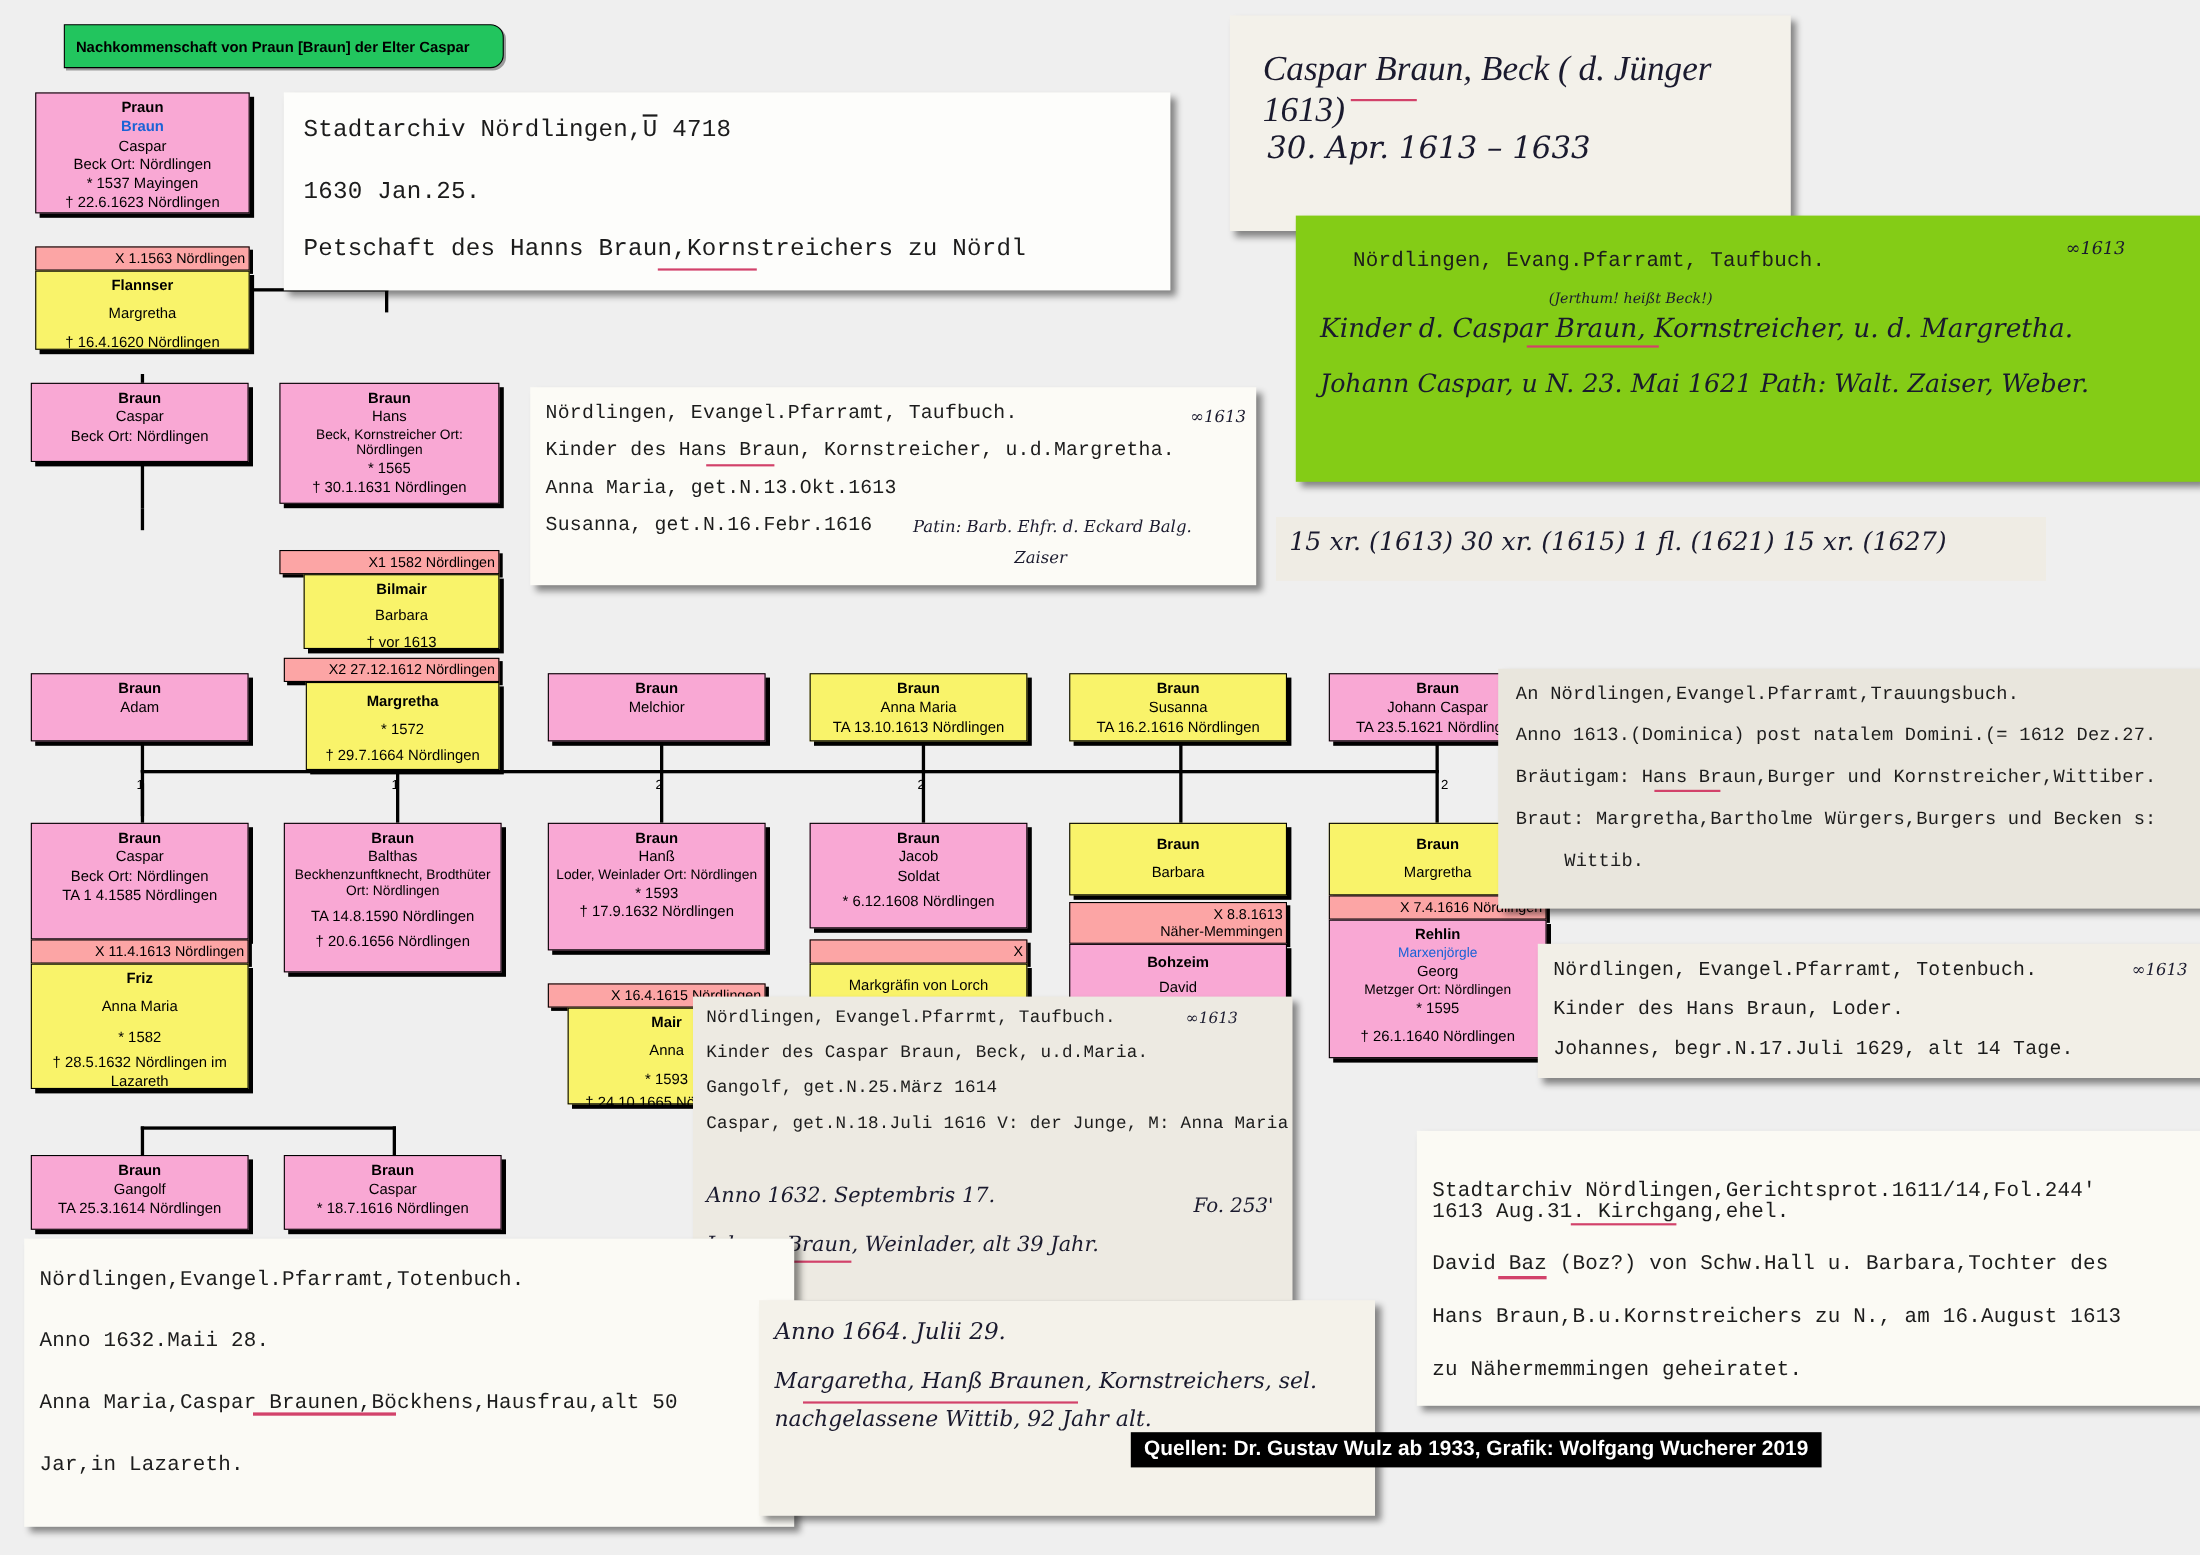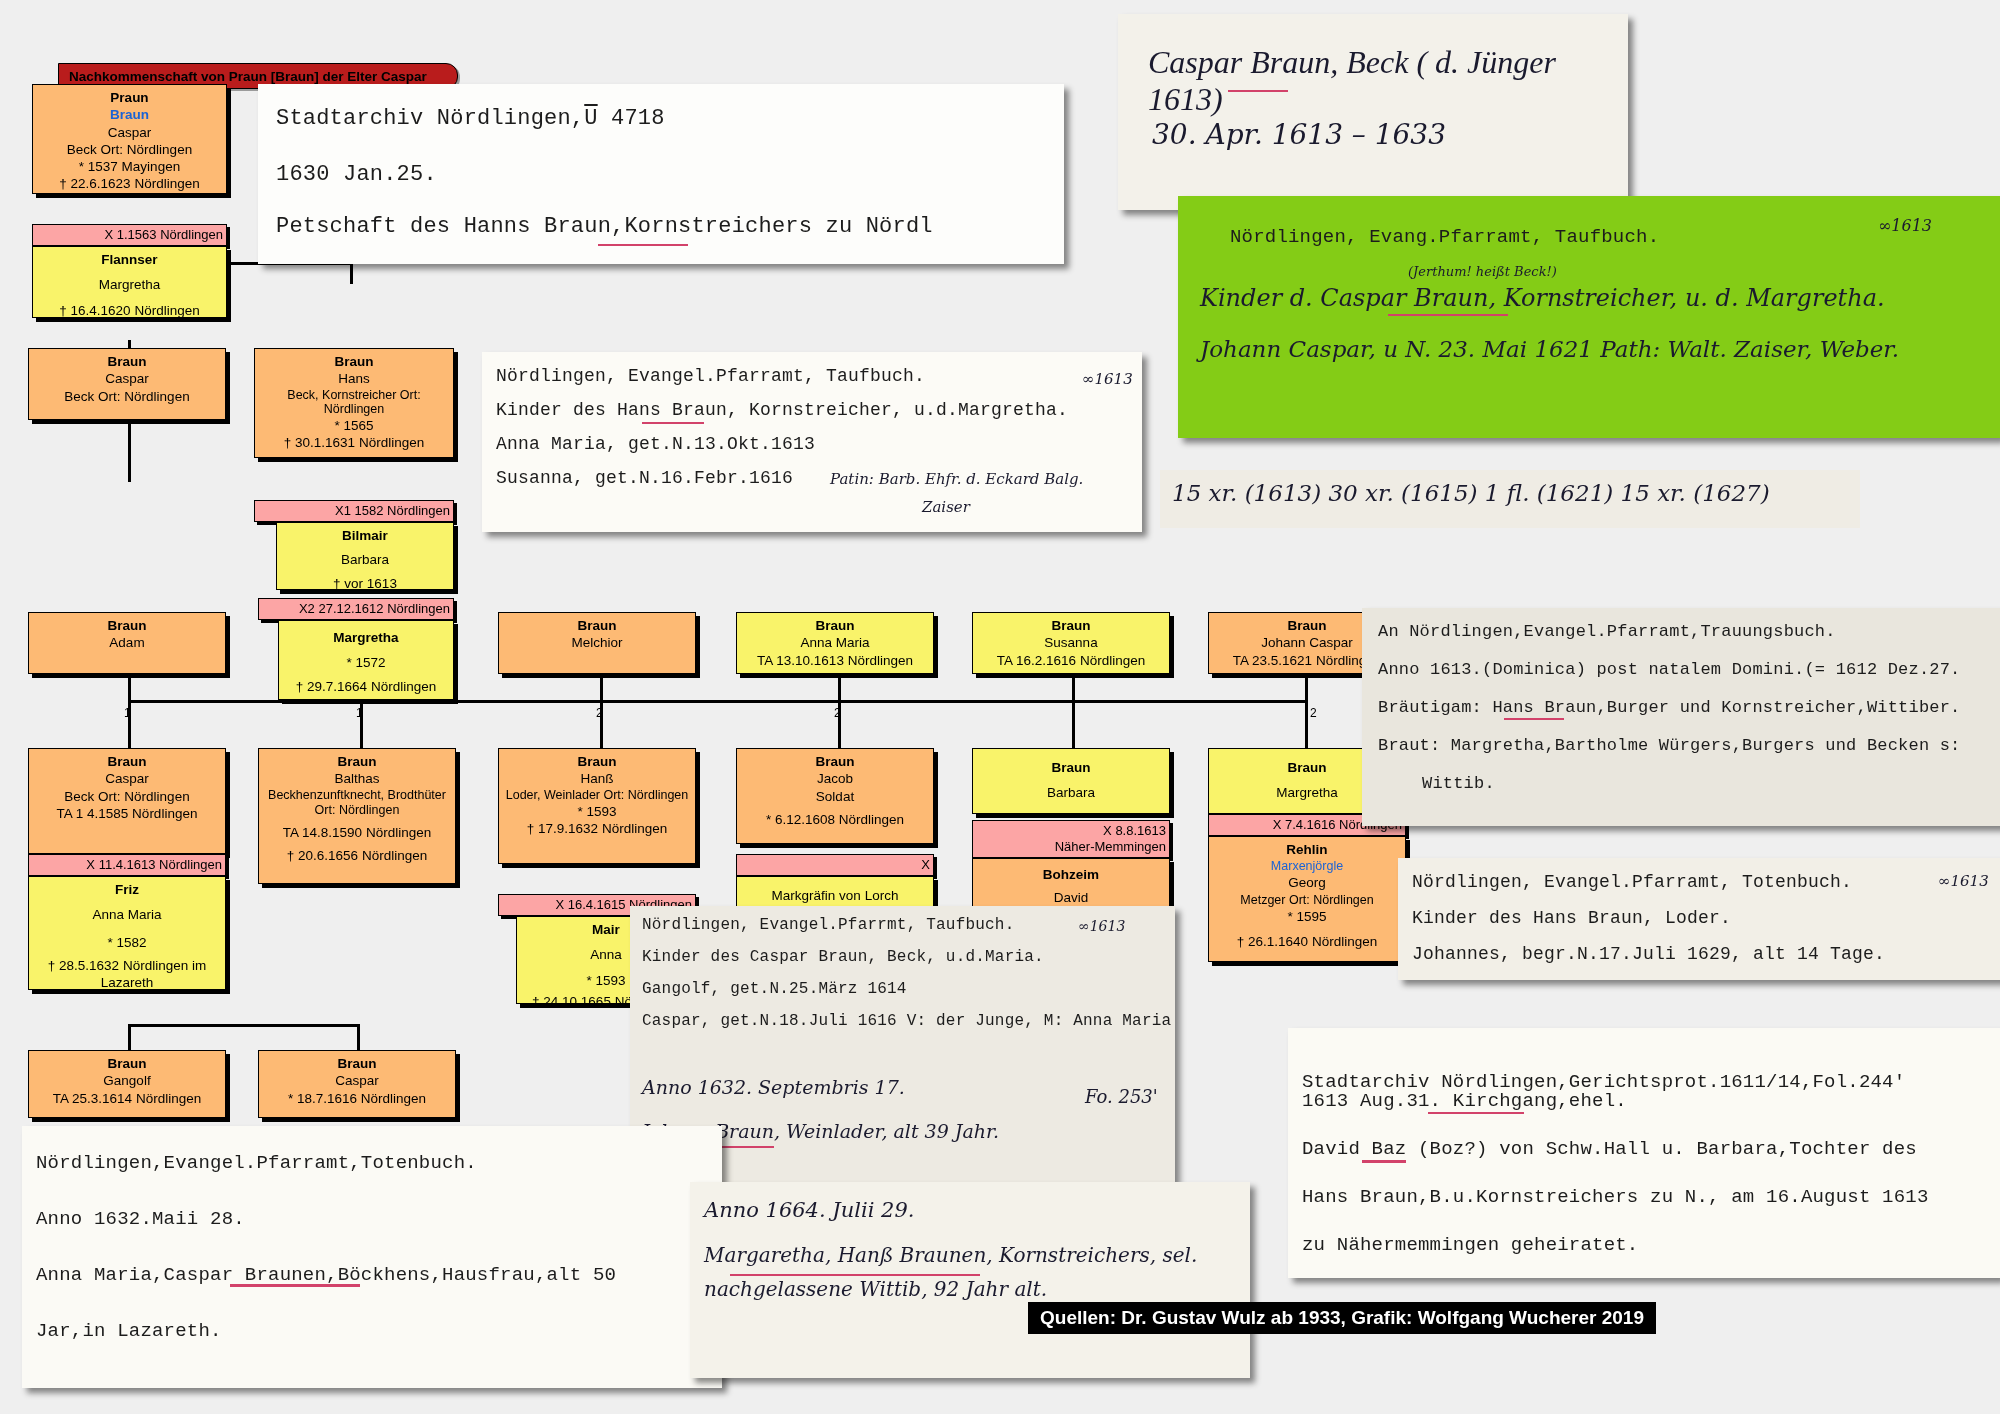--- a/index.html
+++ b/index.html
@@ -7,46 +7,45 @@
     width:2000px;height:1414px;position:relative;
     background:#efefef;
     font-family:"Liberation Sans", sans-serif;
     overflow:hidden;
   }
   .abs{position:absolute;box-sizing:border-box;}
 
   
   .gbox{
     position:absolute;box-sizing:border-box;
-    border:1.5px solid #000;background:#fdba74;
+    border:1.5px solid #000;background:#f9a8d4;
     box-shadow:4px 4px 0 #000;
     font-size:13.5px;line-height:1.28;text-align:center;
     padding:4px 3px 5px 3px;
   }
   .gbox.y{background:#f9f36a;}
   .gbox .nm{font-weight:bold;}
   .gbox .blue{color:#1a63d6;}
   .gbox div{white-space:nowrap;overflow:hidden;}
   .marr{
     position:absolute;box-sizing:border-box;
     border:1.5px solid #000;background:#fca5a5;
     font-size:13px;line-height:1.2;text-align:right;
     padding:2px 3px;box-shadow:3px 3px 0 #000;
   }
   .line{position:absolute;background:#000;}
 
   
   #title-tab{
-    left:58px;top:22px;width:400px;height:26px;
-    background:#b91c1c;border:1px solid #000;
+    left:58px;top:22px;width:400px;height:40px;
+    background:#22c55e;border:1px solid #000;
     border-radius:0 12px 12px 0;
     font-size:13.5px;font-weight:bold;
     display:flex;align-items:center;padding-left:10px;
     box-shadow:2px 2px 0 rgba(0,0,0,.35);
-    margin-top:41px;
   }
 
   
   .doc{
     position:absolute;box-sizing:border-box;
     box-shadow:5px 5px 6px rgba(0,0,0,.45);
     overflow:hidden;
     background:#f6f4ee;
   }
   .doc .mono{

